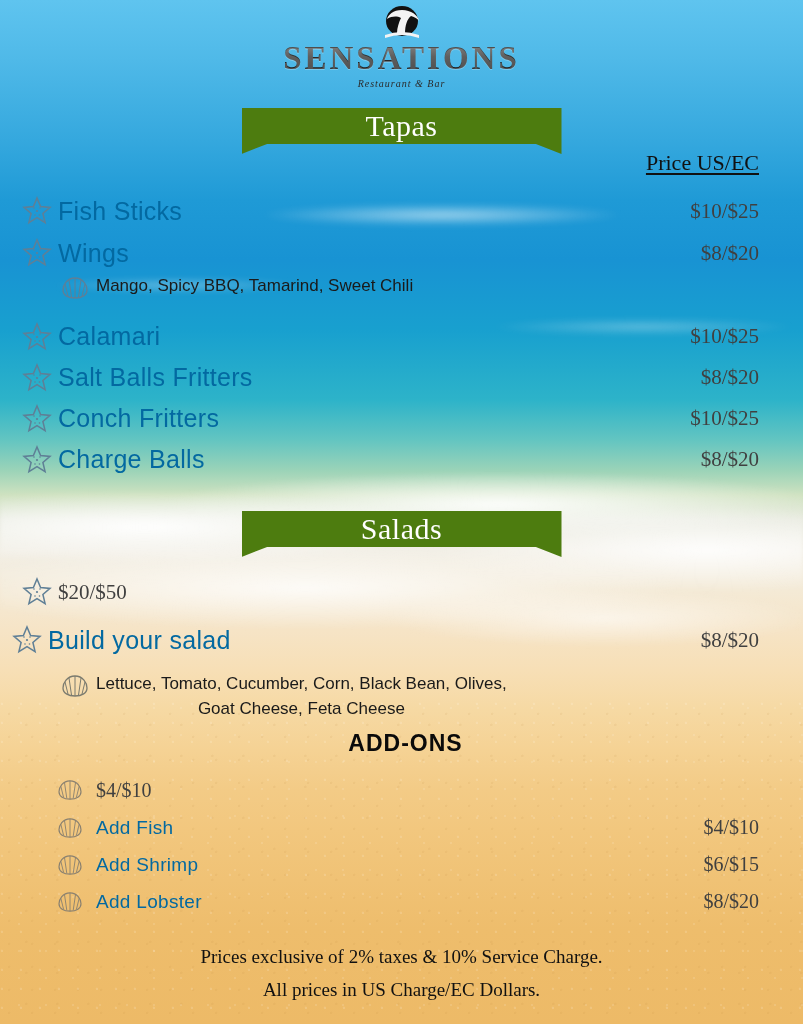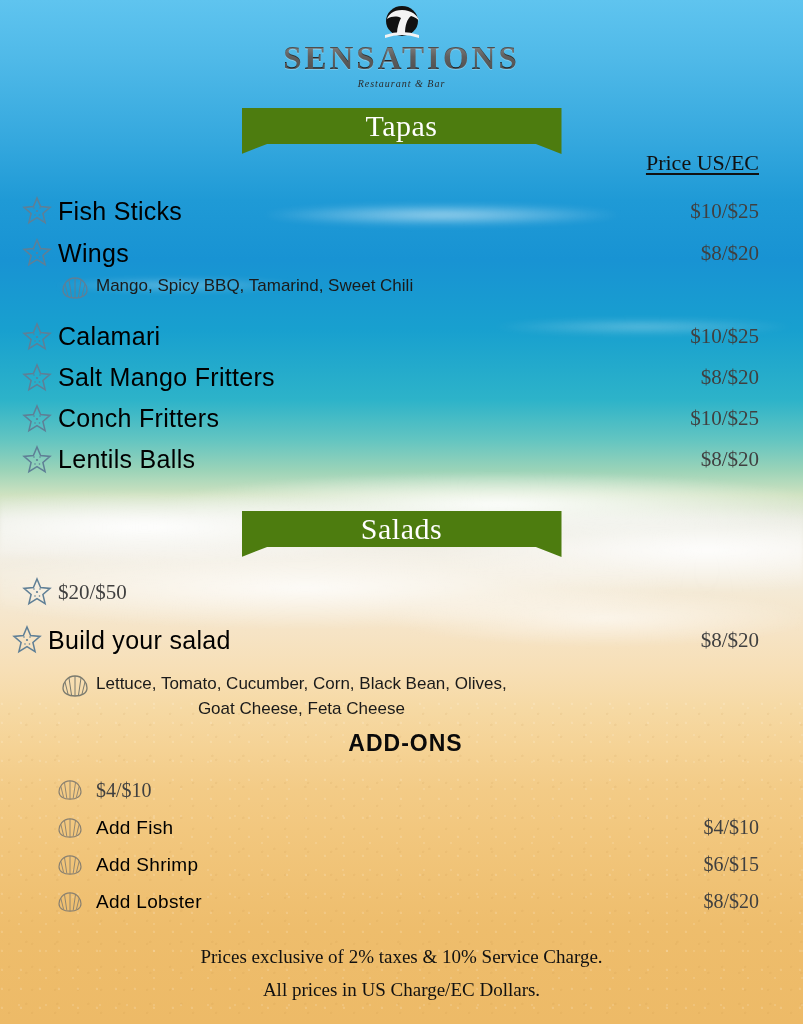--- a/index.html
+++ b/index.html
@@ -106,21 +106,21 @@
 
   
   .rows { position: absolute; left: 0; right: 0; }
   .row {
     display: flex; align-items: center;
     padding-left: 22px; padding-right: 44px;
   }
   .bullet { width: 36px; flex: 0 0 36px; display:flex; align-items:center; }
   .name {
     flex: 1 1 auto;
-    font-size: 25px; color: #000000; letter-spacing: .3px;
+    font-size: 25px; color: #0369a1; letter-spacing: .3px;
     font-family: "Liberation Sans", sans-serif; font-weight: 300;
   }
   .price {
     flex: 0 0 auto; font-size: 21px; color: #404040;
     font-family: "Liberation Serif", serif; white-space: nowrap;
   }
   .sub {
     display: flex; align-items: flex-start;
     padding-left: 62px; padding-right: 44px;
   }
@@ -239,21 +239,21 @@
       <div class="bullet">
         <svg width="30" height="30" viewBox="0 0 30 30">
             <path d="M15 2 L18.6 10.6 L28 11.4 L20.9 17.5 L23.1 26.6 L15 21.7 L6.9 26.6 L9.1 17.5 L2 11.4 L11.4 10.6 Z" fill="none" stroke="#5f7f96" stroke-width="1.5"></path>
             <circle cx="15" cy="15" r="1.1" fill="#5f7f96"></circle>
             <circle cx="12" cy="12" r=".8" fill="#5f7f96"></circle>
             <circle cx="18" cy="12" r=".8" fill="#5f7f96"></circle>
             <circle cx="13" cy="19" r=".8" fill="#5f7f96"></circle>
             <circle cx="17.5" cy="19" r=".8" fill="#5f7f96"></circle>
           </svg>
       </div>
-      <div class="name">Salt Mango Fritters</div>
+      <div class="name">Salt Balls Fritters</div>
       <div class="price">$8/$20</div>
     </div>
 
     <div class="row" style="height:41px;">
       <div class="bullet">
         <svg width="30" height="30" viewBox="0 0 30 30">
             <path d="M15 2 L18.6 10.6 L28 11.4 L20.9 17.5 L23.1 26.6 L15 21.7 L6.9 26.6 L9.1 17.5 L2 11.4 L11.4 10.6 Z" fill="none" stroke="#5f7f96" stroke-width="1.5"></path>
             <circle cx="15" cy="15" r="1.1" fill="#5f7f96"></circle>
             <circle cx="12" cy="12" r=".8" fill="#5f7f96"></circle>
             <circle cx="18" cy="12" r=".8" fill="#5f7f96"></circle>
@@ -269,21 +269,21 @@
       <div class="bullet">
         <svg width="30" height="30" viewBox="0 0 30 30">
             <path d="M15 2 L18.6 10.6 L28 11.4 L20.9 17.5 L23.1 26.6 L15 21.7 L6.9 26.6 L9.1 17.5 L2 11.4 L11.4 10.6 Z" fill="none" stroke="#5f7f96" stroke-width="1.5"></path>
             <circle cx="15" cy="15" r="1.1" fill="#5f7f96"></circle>
             <circle cx="12" cy="12" r=".8" fill="#5f7f96"></circle>
             <circle cx="18" cy="12" r=".8" fill="#5f7f96"></circle>
             <circle cx="13" cy="19" r=".8" fill="#5f7f96"></circle>
             <circle cx="17.5" cy="19" r=".8" fill="#5f7f96"></circle>
           </svg>
       </div>
-      <div class="name">Lentils Balls</div>
+      <div class="name">Charge Balls</div>
       <div class="price">$8/$20</div>
     </div>
   </div>
 
   <div class="ribbon" style="top:511px;">
     <span>Salads</span>
   </div>
 
   <div class="rows" style="top:568px;">
     <div class="row" style="height:48px;">

